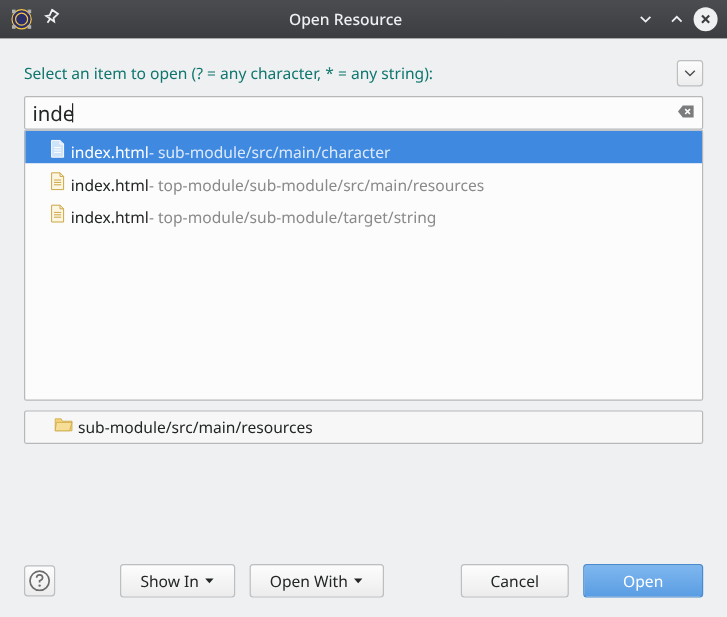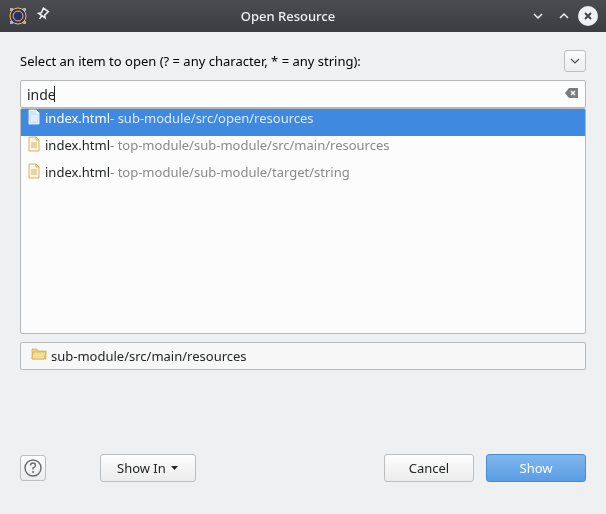--- a/index.html
+++ b/index.html
@@ -52,21 +52,21 @@
 .content {
   padding: 18px 20px 12px 20px;
 }
 .prompt-row {
   display: flex;
   align-items: center;
   margin-bottom: 8px;
 }
 .prompt-row .label {
   flex: 1;
-  color: #000000;
+  color: #0f766e;
 }
 .dropdown-btn {
   width: 22px; height: 22px;
   border: 1px solid #bcbebf;
   background: linear-gradient(#fcfcfc,#ededee);
   border-radius: 3px;
   display: flex;
   align-items: center;
   justify-content: center;
 }
@@ -105,54 +105,54 @@
 }
 .results {
   border: 1px solid #b6b8ba;
   background: #fcfcfc;
   height: 226px;
   overflow: auto;
   border-radius: 2px;
 }
 .result-row {
   display: flex;
-  align-items: flex-start;
+  align-items: flex-end;
   height: 27px;
-  padding: 0 6px;
+  padding: 0 20px;
   white-space: nowrap;
 }
 .result-row.selected {
   background: #3f8ae0;
   color: #ffffff;
 }
 .result-row .file-icon {
   margin-right: 4px;
   flex-shrink: 0;
 }
 .result-row .fname { }
 .result-row .fpath { color: #888a8c; }
 .result-row.selected .fpath { color: #dce9f9; }
 .path-box {
   margin-top: 8px;
   border: 1px solid #b6b8ba;
   background: #f7f7f7;
   height: 28px;
   display: flex;
   align-items: center;
-  padding: 0 10px;
+  padding: 0 24px;
   border-radius: 2px;
 }
 .path-box .folder-icon { margin-right: 4px; }
 .button-row {
   display: flex;
   align-items: center;
   padding: 0 20px;
   gap: 12px;
   position: absolute;
-  bottom: 32px;
+  bottom: 16px;
   left: 0;
   right: 0;
 }
 .help-btn {
   width: 26px; height: 26px;
   border: 1px solid #bcbebf;
   border-radius: 3px;
   background: linear-gradient(#fdfdfd,#ececed);
   display: flex;
   align-items: center;
@@ -221,21 +221,21 @@
   <div class="prompt-row">
     <span class="label">Select an item to open (? = any character, * = any string):</span>
     <span class="dropdown-btn">
       <svg width="10" height="6" viewBox="0 0 10 6">
         <path d="M1 1 L5 5 L9 1" fill="none" stroke="#4d4f52" stroke-width="1.2"></path>
       </svg>
     </span>
   </div>
 
   <div class="search-box">
-    <span style="font-size:14px;">inde</span>
+    <span style="font-size:17px;">inde</span>
       <span class="caret"></span>
     <input type="text" style="opacity: 0; width: 0px; position: absolute;">
     <span style="flex:1"></span>
     <span class="clear-icon">
       <svg width="14" height="12" viewBox="0 0 14 12">
         <path d="M4 1 L13 1 L13 11 L4 11 L0 6 Z" fill="#7a7c7e"></path>
         <path d="M6 4 L10 8 M10 4 L6 8" stroke="#fcfcfc" stroke-width="1.4"></path>
       </svg>
     </span>
   </div>
@@ -244,21 +244,21 @@
   <div class="results" id="results-container">
       <div class="result-row selected">
         <span class="file-icon"><svg width="14" height="16" viewBox="0 0 14 16">
             <path d="M2 1 L9 1 L12 4 L12 15 L2 15 Z" fill="#cfe3f9" stroke="#ffffff" stroke-width="0.8"></path>
             <path d="M9 1 L9 4 L12 4" fill="none" stroke="#ffffff" stroke-width="0.8"></path>
             <line x1="4" y1="7" x2="10" y2="7" stroke="#ffffff" stroke-width="0.8"></line>
             <line x1="4" y1="9" x2="10" y2="9" stroke="#ffffff" stroke-width="0.8"></line>
             <line x1="4" y1="11" x2="10" y2="11" stroke="#ffffff" stroke-width="0.8"></line>
           </svg></span>
         <span class="fname">index.html</span>
-        <span class="fpath"> - sub-module/src/open/resources</span>
+        <span class="fpath"> - sub-module/src/main/character</span>
       </div>
       <div class="result-row">
         <span class="file-icon"><svg width="14" height="16" viewBox="0 0 14 16">
             <path d="M2 1 L9 1 L12 4 L12 15 L2 15 Z" fill="#fdf6e3" stroke="#c9a33e" stroke-width="0.8"></path>
             <path d="M9 1 L9 4 L12 4" fill="none" stroke="#c9a33e" stroke-width="0.8"></path>
             <line x1="4" y1="7" x2="10" y2="7" stroke="#c9a33e" stroke-width="0.8"></line>
             <line x1="4" y1="9" x2="10" y2="9" stroke="#c9a33e" stroke-width="0.8"></line>
             <line x1="4" y1="11" x2="10" y2="11" stroke="#c9a33e" stroke-width="0.8"></line>
           </svg></span>
         <span class="fname">index.html</span>
@@ -296,20 +296,26 @@
       <circle cx="9" cy="13" r="1" fill="#6a6c6e"></circle>
     </svg>
   </span>
   <span style="width:30px"></span>
   <div class="btn">
     <span>Show In</span>
     <svg class="chev" width="9" height="6" viewBox="0 0 9 6">
         <path d="M1 1 L4.5 5 L8 1" fill="#232627"></path>
       </svg>
   </div>
+  <div class="btn">
+    <span>Open With</span>
+    <svg class="chev" width="9" height="6" viewBox="0 0 9 6">
+        <path d="M1 1 L4.5 5 L8 1" fill="#232627"></path>
+      </svg>
+  </div>
   <span class="spacer"></span>
   <div class="btn">
     <span>Cancel</span>
   </div>
   <div class="btn primary">
-    <span>Show</span>
+    <span>Open</span>
   </div>
 </div>
 
 </body></html>

